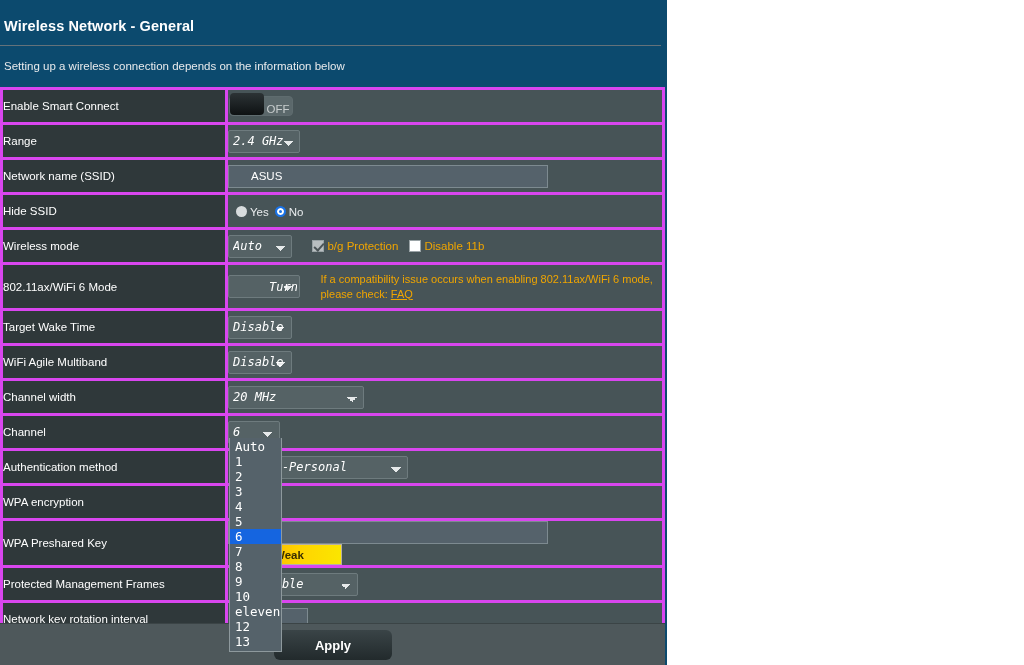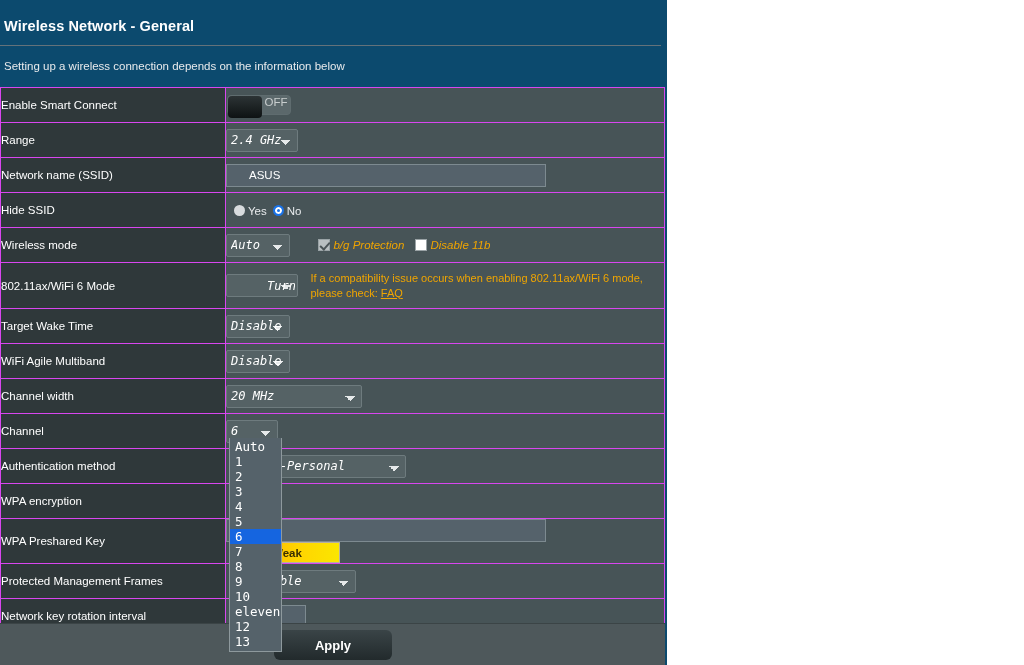--- a/index.html
+++ b/index.html
@@ -58,21 +58,21 @@
     left: 0px;
     top: 87px;
     width: 665px;
     border-collapse: collapse;
     table-layout: fixed;
   }
   #settings-table tr {
     background: #475457;
   }
   #settings-table td {
-    border: 1px solid #d946ef;
+    border: 3px solid #d946ef;
     padding: 0;
     vertical-align: middle;
     box-sizing: border-box;
   }
   td.lbl {
     width: 225px;
     background: #2f383a;
     color: #ffffff;
     font-size: 11.5px;
     padding: 0 0 0 9px;
@@ -81,21 +81,21 @@
   td.ctl {
     background: #475457;
     padding: 0 0 0 4px;
     height: 35px;
   }
   tr.tall td { height: 46px; }
 
   
   .toggle {
     display: inline-flex;
-    align-items: flex-start;
+    align-items: flex-end;
     width: 64px;
     height: 20px;
     border-radius: 4px;
     background: #5b686b;
     border: 1px solid #5f6c6f;
     box-sizing: border-box;
     vertical-align: middle;
     margin-left: 1px;
   }
   .toggle .knob {
@@ -186,23 +186,22 @@
     background: #1a73e8;
     border: 2px solid #1a73e8;
     box-shadow: inset 0 0 0 2px #ffffff;
   }
 
   
   .chk-group {
     display: inline-flex;
     align-items: center;
     gap: 5px;
-    margin-left: 24px;
-    vertical-align: middle;
-    font-style: italic;
+    margin-left: 16px;
+    vertical-align: middle;
   }
   .chk-group .citem {
     display: inline-flex;
     align-items: center;
     gap: 3px;
     font-size: 11.5px;
     color: #f0a500;
     margin-right: 6px;
   }
   .cbox {
@@ -223,21 +222,21 @@
     width: 4px; height: 8px;
     border: solid #4b5457;
     border-width: 0 2px 2px 0;
     transform: rotate(42deg);
   }
 
   
   .note {
     display: inline-block;
     vertical-align: middle;
-    margin-left: 8px;
+    margin-left: 16px;
     color: #f0a500;
     font-size: 11px;
     line-height: 15px;
     max-width: 350px;
   }
   .note a {
     color: #f0a500;
     text-decoration: underline;
   }
 

